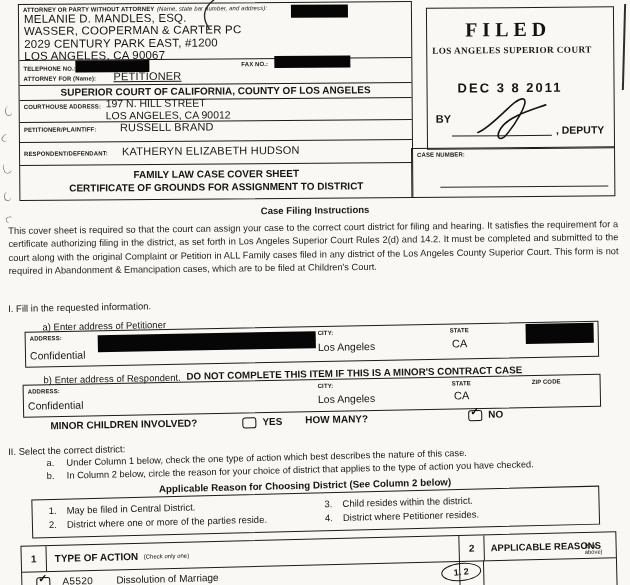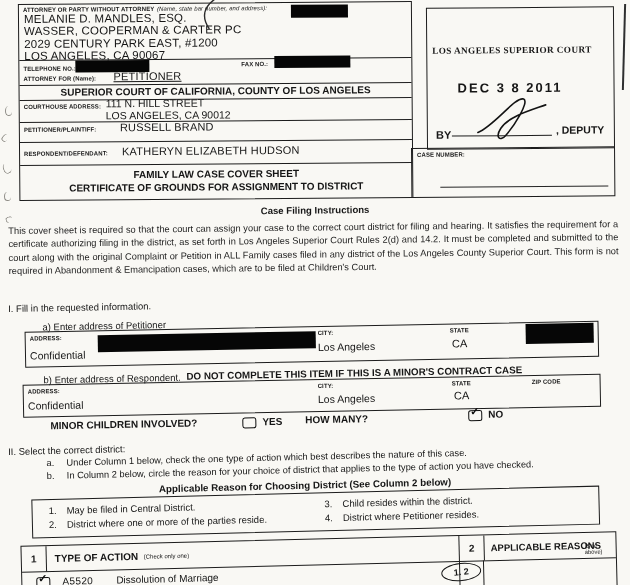--- a/index.html
+++ b/index.html
@@ -48,40 +48,41 @@
       <div class="redact" style="left:56px;top:56px;width:74px;height:12px;"></div>
       <span class="abs tiny bold" style="left:222px;top:58px;">FAX NO.:</span>
       <div class="redact" style="left:255px;top:53px;width:76px;height:12px;"></div>
 
       <span class="abs tiny bold" style="left:4px;top:71px;">ATTORNEY FOR (Name):</span>
       <span class="abs val-lg" style="left:94px;top:66px;text-decoration:underline;">PETITIONER</span>
 
       <div class="abs bold center" style="left:0;top:80px;width:392px;height:14px;line-height:14px;border-top:1.3px solid #1c1c1c;border-bottom:1.3px solid #1c1c1c;font-size:10px;">SUPERIOR COURT OF CALIFORNIA, COUNTY OF LOS ANGELES</div>
 
       <span class="abs tiny bold" style="left:4px;top:99px;">COURTHOUSE ADDRESS:</span>
-      <span class="abs val" style="left:86px;top:93px;">111 N. HILL STREET</span>
+      <span class="abs val" style="left:86px;top:93px;">197 N. HILL STREET</span>
       <span class="abs val" style="left:86px;top:105px;">LOS ANGELES, CA 90012</span>
       <div class="hline" style="left:0;top:117px;width:392px;"></div>
 
       <span class="abs tiny bold" style="left:4px;top:122px;">PETITIONER/PLAINTIFF:</span>
       <span class="abs val-lg" style="left:100px;top:117px;">RUSSELL BRAND</span>
       <div class="hline" style="left:0;top:137px;width:392px;"></div>
 
       <span class="abs tiny bold" style="left:4px;top:146px;">RESPONDENT/DEFENDANT:</span>
       <span class="abs val-lg" style="left:102px;top:141px;">KATHERYN ELIZABETH HUDSON</span>
       <div class="hline" style="left:0;top:160px;width:392px;"></div>
 
       <div class="abs bold center nowrap" style="left:0;top:165px;width:392px;font-size:10px;">FAMILY LAW CASE COVER SHEET</div>
       <div class="abs bold center nowrap" style="left:0;top:178px;width:392px;font-size:10px;">CERTIFICATE OF GROUNDS FOR ASSIGNMENT TO DISTRICT</div>
     </div>
 
     <div class="box" style="left:426px;top:11px;width:186px;height:140px;background:transparent;">
+      <span class="abs serif bold" style="left:38px;top:10px;font-size:20px;letter-spacing:5px;color:#131313;">FILED</span>
       <span class="abs serif bold nowrap" style="left:5px;top:37px;font-size:9.2px;letter-spacing:.4px;">LOS ANGELES SUPERIOR COURT</span>
       <span class="abs bold nowrap" style="left:30px;top:72px;font-size:13px;letter-spacing:2px;">DEC 3 8 2011</span>
-      <span class="abs bold" style="left:8px;top:120px;font-size:11px;">BY</span>
+      <span class="abs bold" style="left:8px;top:104px;font-size:11px;">BY</span>
       <div class="hline" style="left:24px;top:127px;width:100px;height:1.2px;"></div>
       <svg class="abs" style="left:46px;top:80px;" width="76" height="58" viewBox="0 0 76 58">
         <path d="M4 44 C 20 38, 42 8, 50 11 C 56 14, 40 38, 32 47 C 26 54, 21 49, 27 40 C 35 28, 58 22, 72 17" fill="none" stroke="#141414" stroke-width="1.6" stroke-linecap="round"></path>
       </svg>
       <span class="abs bold" style="left:128px;top:116px;font-size:10.5px;">, DEPUTY</span>
     </div>
 
     <div class="box" style="left:410px;top:151px;width:202px;height:48px;">
       <span class="abs tiny bold" style="left:5px;top:3px;">CASE NUMBER:</span>
       <div class="hline" style="left:28px;top:38px;width:168px;background:#262626;"></div>

